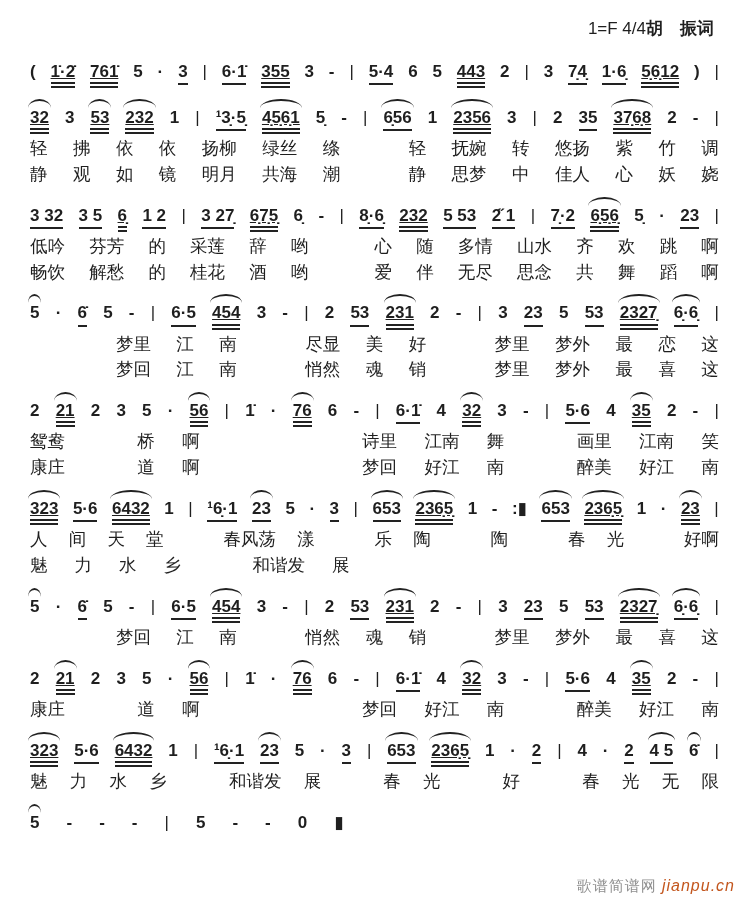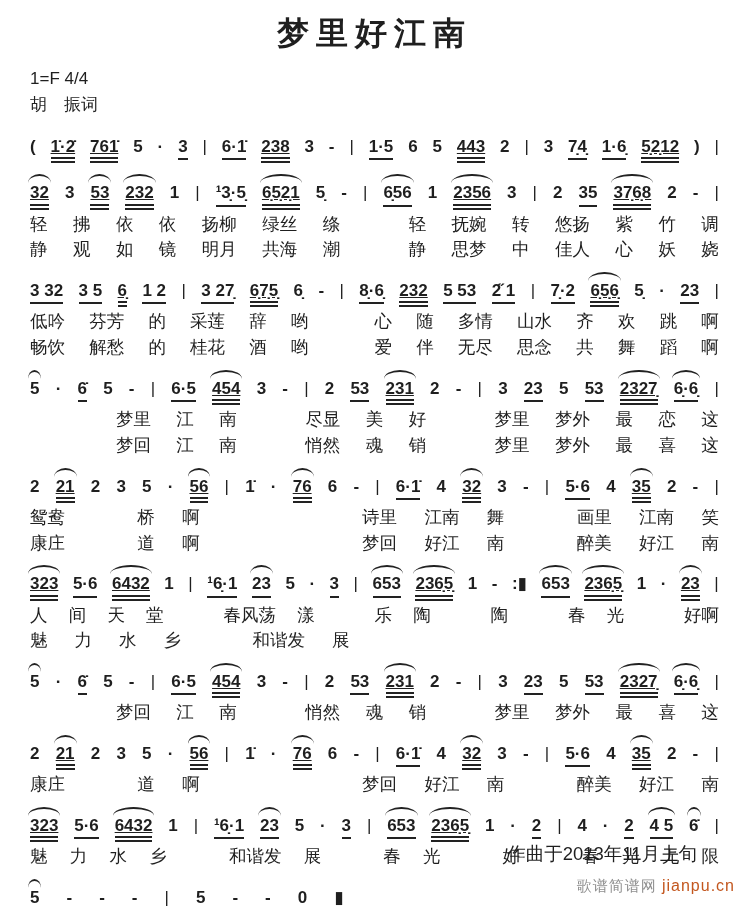--- a/index.html
+++ b/index.html
@@ -9,22 +9,22 @@
     color:#1f1f1f;
   }
   .sheet{position:relative;width:689px;height:907px;padding:6px 30px 0 30px;}
   .title{
     text-align:center;
     font-family:"DejaVu Serif","Liberation Serif",serif;
     font-weight:bold;font-size:32px;letter-spacing:7px;
     margin-top:6px;
   }
   .meta{margin-top:10px;font-size:17px;line-height:1.5;}
-  .meta-row{display:flex;justify-content:flex-end;flex-direction:column;}
-  .meta-right{margin-right:16px;}
+  .meta-row{display:flex;justify-content:flex-end;}
+  .meta-right{margin-right:5px;font-weight:bold;}
   
   .line{display:flex;justify-content:space-between;align-items:baseline;}
   .line.left{justify-content:flex-start;gap:27px;}
   .line.music{
     font-weight:bold;font-size:17px;line-height:1.25;
     margin-top:10px;padding-top:9px;
   }
   .line.lyric{font-size:17.5px;line-height:1.3;margin-top:3px;}
   .tok{position:relative;white-space:pre;}
   .u1{border-bottom:2px solid #222;padding-bottom:1px;}
@@ -37,72 +37,71 @@
   .bar{font-weight:normal;}
   
   .composed{
     position:absolute;right:52px;top:841px;
     font-size:18.5px;
   }
   .watermark{
     position:absolute;right:14px;top:877px;
     font-size:15px;letter-spacing:1px;
   }
-  .watermark .domain{font-size:16px;}
+  .watermark .domain{font-size:16px;font-style:italic;}
 </style>
 </head>
 <body>
 
 <div class="sheet">
 
-  <div class="title">梦里好江南</div>
 
   <div class="meta">
     <div class="meta-row">
       <span>1=F 4/4</span>
       <span class="meta-right">胡　振词</span>
     </div>
   </div>
 
   <div>
       <div class="line music">
         <span class="tok">(</span>
         <span class="tok u2">1̇·2̇</span>
         <span class="tok u2">761̇</span>
         <span class="tok">5</span>
         <span class="tok">·</span>
         <span class="tok u1">3</span>
         <span class="tok bar">|</span>
         <span class="tok u1">6·1̇</span>
-        <span class="tok u2">238</span>
-        <span class="tok">3</span>
-        <span class="tok">-</span>
-        <span class="tok bar">|</span>
-        <span class="tok u1">1·5</span>
+        <span class="tok u2">355</span>
+        <span class="tok">3</span>
+        <span class="tok">-</span>
+        <span class="tok bar">|</span>
+        <span class="tok u1">5·4</span>
         <span class="tok">6</span>
         <span class="tok">5</span>
         <span class="tok u2">443</span>
         <span class="tok">2</span>
         <span class="tok bar">|</span>
         <span class="tok">3</span>
         <span class="tok u1">7̣4̣</span>
         <span class="tok u1">1·6̣</span>
-        <span class="tok u2">5̣2̣12</span>
+        <span class="tok u2">5̣6̣12</span>
         <span class="tok">)</span>
         <span class="tok bar">|</span>
       </div>
       <div class="line music">
         <span class="tok slur u2">32</span>
         <span class="tok">3</span>
         <span class="tok slur u2">53</span>
         <span class="tok slur u2">232</span>
         <span class="tok">1</span>
         <span class="tok bar">|</span>
         <span class="tok u1">¹3̣·5̣</span>
-        <span class="tok slur u2">6̣5̣2̣1</span>
+        <span class="tok slur u2">4̣5̣6̣1</span>
         <span class="tok">5̣</span>
         <span class="tok">-</span>
         <span class="tok bar">|</span>
         <span class="tok slur u1">6̣56</span>
         <span class="tok">1</span>
         <span class="tok slur u2">2356</span>
         <span class="tok">3</span>
         <span class="tok bar">|</span>
         <span class="tok">2</span>
         <span class="tok u1">35</span>
@@ -512,20 +511,19 @@
         <span class="tok">-</span>
         <span class="tok bar">|</span>
         <span class="tok">5</span>
         <span class="tok">-</span>
         <span class="tok">-</span>
         <span class="tok">0</span>
         <span class="tok">▮</span>
       </div>
     </div>
 
-  <div class="composed">作曲于2013年11月上旬</div>
 
   <div class="watermark">
     <span class="site" style="color: rgb(143, 143, 143); margin-top: 12px;">歌谱简谱网</span>
     <span class="domain" style="color: rgb(195, 87, 31);">jianpu.cn</span>
   </div>
 
 </div>
 
 </body></html>

